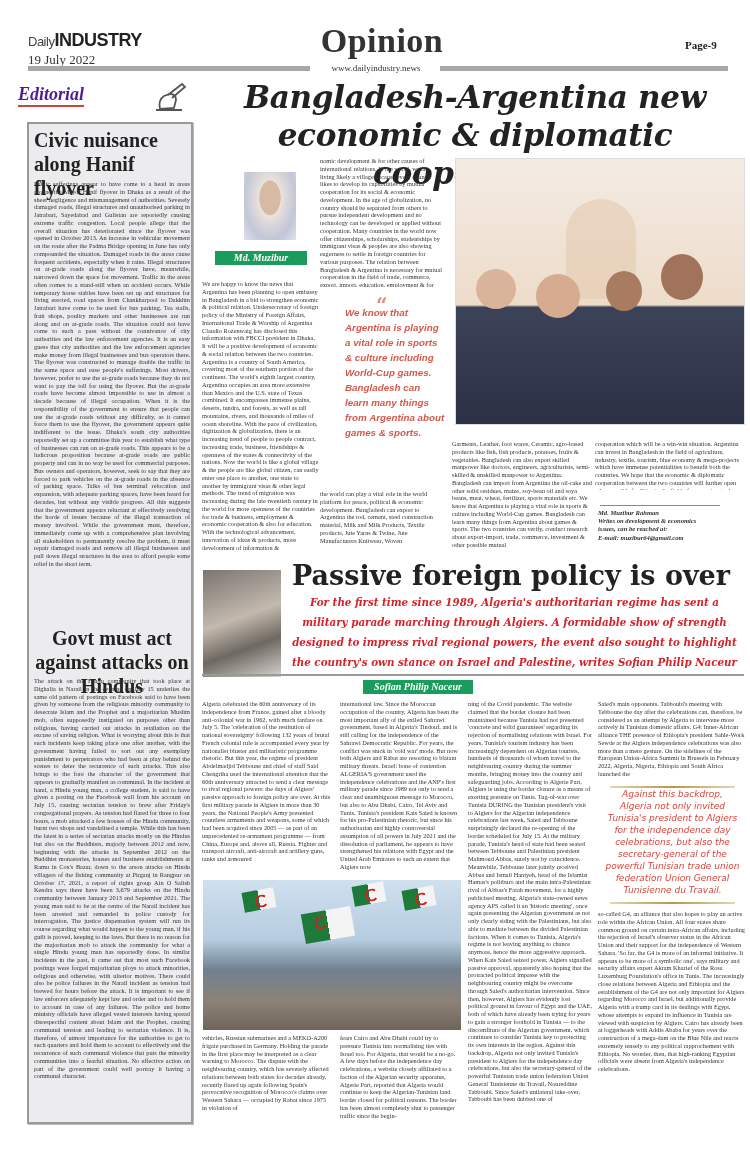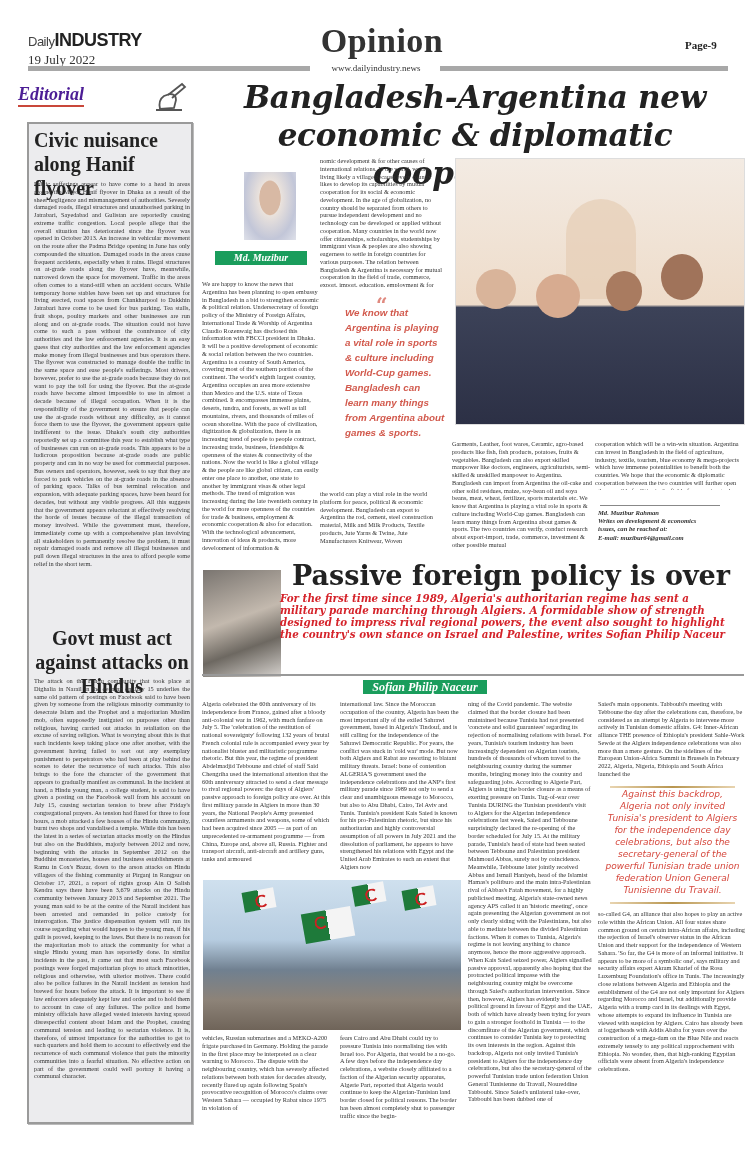--- a/index.html
+++ b/index.html
@@ -34,23 +34,23 @@
 .pullquote1{left:345px;top:305px;width:100px;font-family:Liberation Sans, sans-serif;font-style:italic;font-weight:bold;font-size:9.8px;line-height:15px;color:#d25a4d}
 .qmark{left:376px;top:293px;font-family:"DejaVu Serif",serif;font-size:20px;font-weight:bold;color:#e08a80}
 .b3{left:320px;top:490px;width:125px;height:60px}
 .photo-meeting{left:455px;top:158px;width:290px;height:267px;background:linear-gradient(180deg,#f3ebe3 0%,#eedcca 55%,#3c4258 56%,#2c3045 100%)}
 .b4{left:452px;top:440px;width:140px;height:112px}
 .b5{left:595px;top:440px;width:150px;height:50px}
 .sig-rule{left:600px;top:505px;width:120px;height:1px;background:#888}
 .sig{left:598px;top:509px;width:150px;font-family:"Liberation Serif",serif;font-style:italic;font-weight:bold;font-size:6.6px;line-height:8.2px;color:#333}
 .h-second{left:290px;top:560px;width:440px;text-align:right;font-size:27px;line-height:32px}
 .author-photo2{left:203px;top:570px;width:78px;height:107px;background:linear-gradient(160deg,#7a7570,#c3b9ae 45%,#6d6861 70%,#d6d2ce)}
-.standfirst{left:280px;top:592px;width:457px;text-align:left;font-family:"DejaVu Serif",serif;font-style:italic;font-weight:bold;font-size:10.3px;line-height:12px;color:#d5232a}
+.standfirst{left:286px;top:592px;width:457px;text-align:center;font-family:"DejaVu Serif",serif;font-style:italic;font-weight:bold;font-size:10.3px;line-height:20px;color:#d5232a}
 .rule-mid{left:202px;top:674px;width:542px;height:2px;background:#999}
-.author-tag2{left:363px;top:680px;width:124px;height:14px;font-size:12px;line-height:14px}
+.author-tag2{left:363px;top:680px;width:110px;height:14px;font-size:10px;line-height:14px}
 .c1{left:202px;top:700px;width:130px;height:180px}
 .c2{left:340px;top:700px;width:120px;height:180px}
 .c3{left:468px;top:700px;width:124px;height:460px}
 .c4{left:598px;top:700px;width:148px;height:80px}
 .pullquote2{left:605px;top:788px;width:135px;text-align:center;font-family:"DejaVu Sans",sans-serif;font-style:italic;font-size:9px;line-height:12px;color:#d5463b}
 .pq-rule{height:2px;background:linear-gradient(90deg,#e8d4b0,#b89650,#e8d4b0)}
 .pq-rule-t{left:610px;top:786px;width:125px}
 .pq-rule-b{left:610px;top:902px;width:125px}
 .c4b{left:598px;top:910px;width:148px;height:240px}
 .photo-parade{left:203px;top:880px;width:258px;height:150px;background:linear-gradient(180deg,#cfe0ee 0%,#b6cce0 40%,#708090 60%,#8d8378 80%,#6f6459 100%)}

